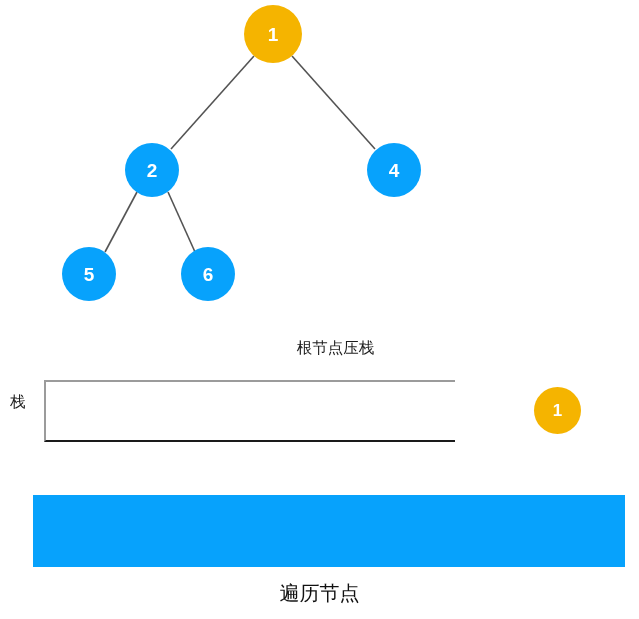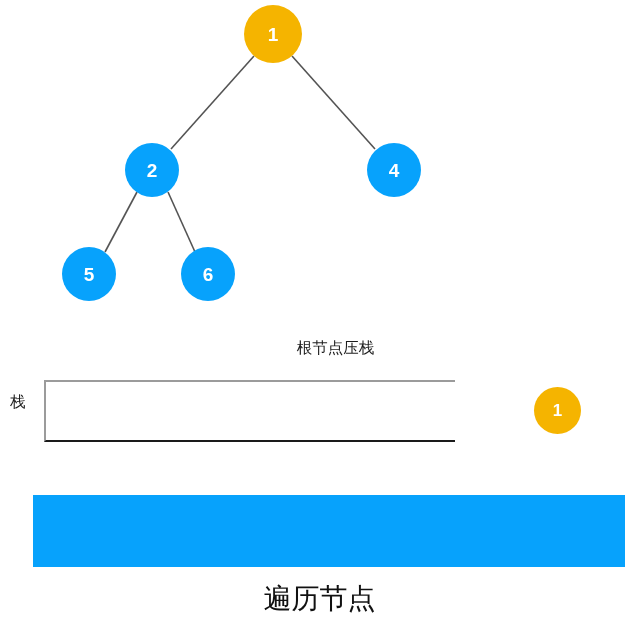--- a/index.html
+++ b/index.html
@@ -89,21 +89,21 @@
     top: 495px;
     width: 592px;
     height: 72px;
   }
   #traverse-caption {
     position: absolute;
     left: 0;
     top: 580px;
     width: 639px;
     text-align: center;
-    font-size: 28px;
+    font-size: 20px;
     color: #111111;
     font-family: "DejaVu Sans", "Liberation Sans", sans-serif;
     user-select: none;
   }
   #push-caption {
     left: 16px;
     top: 338px;
     width: 639px;
     text-align: center;
   }

